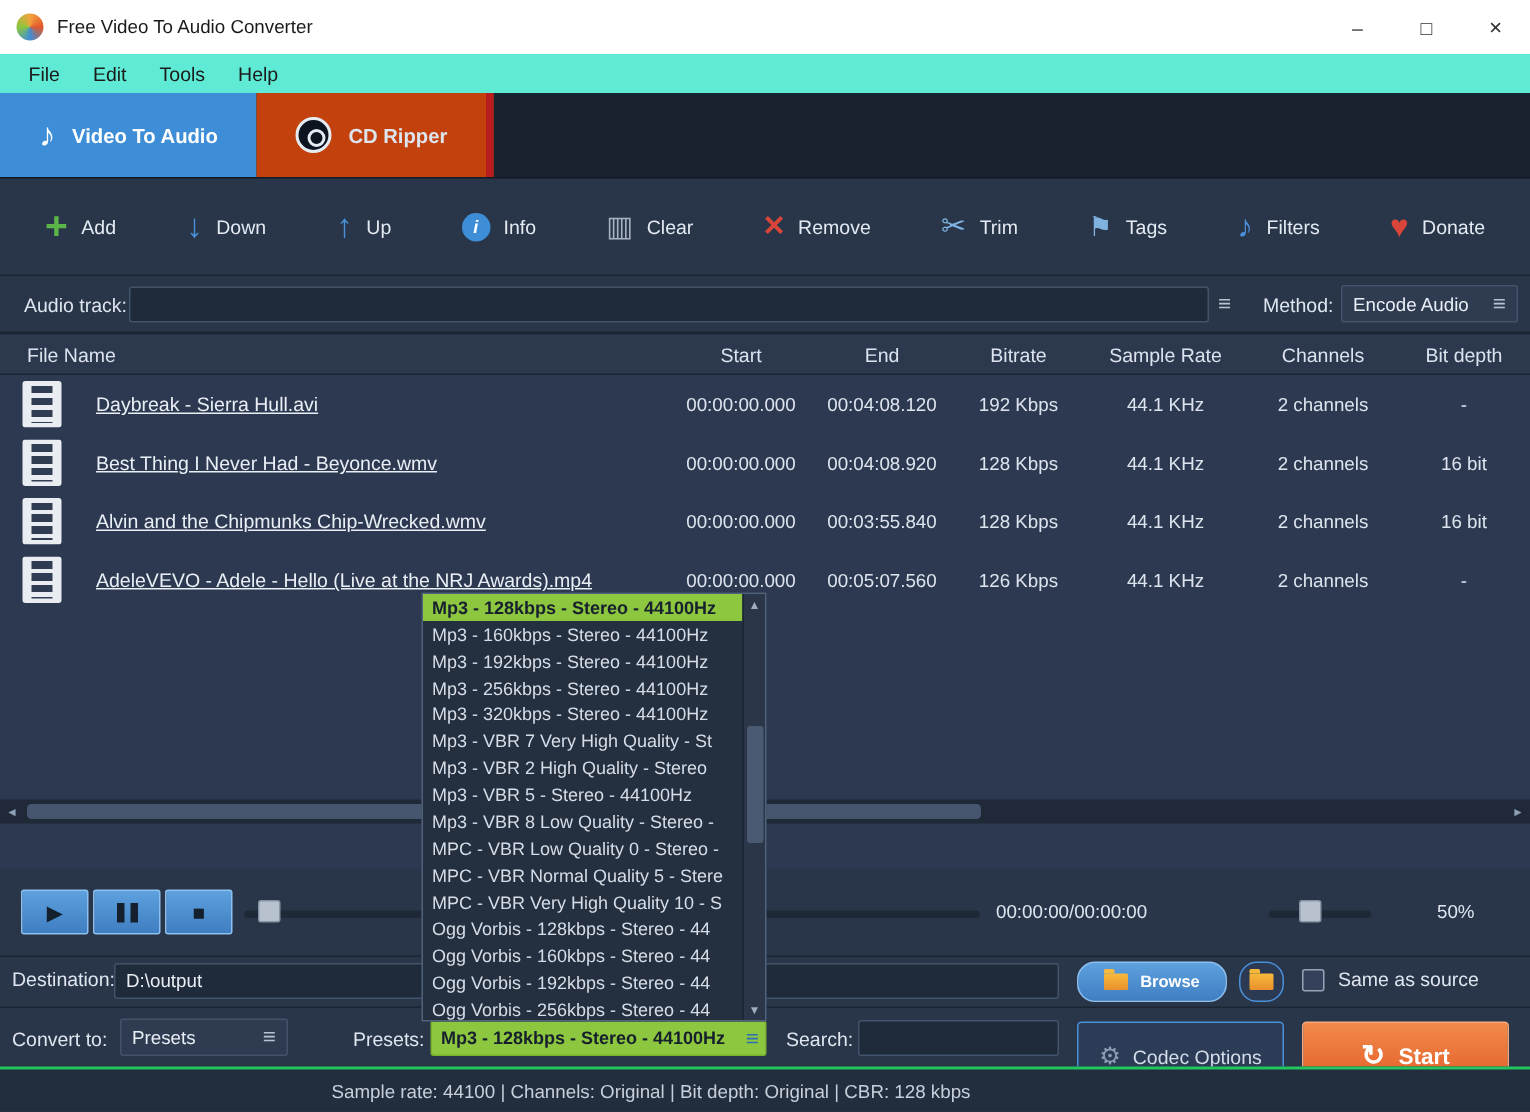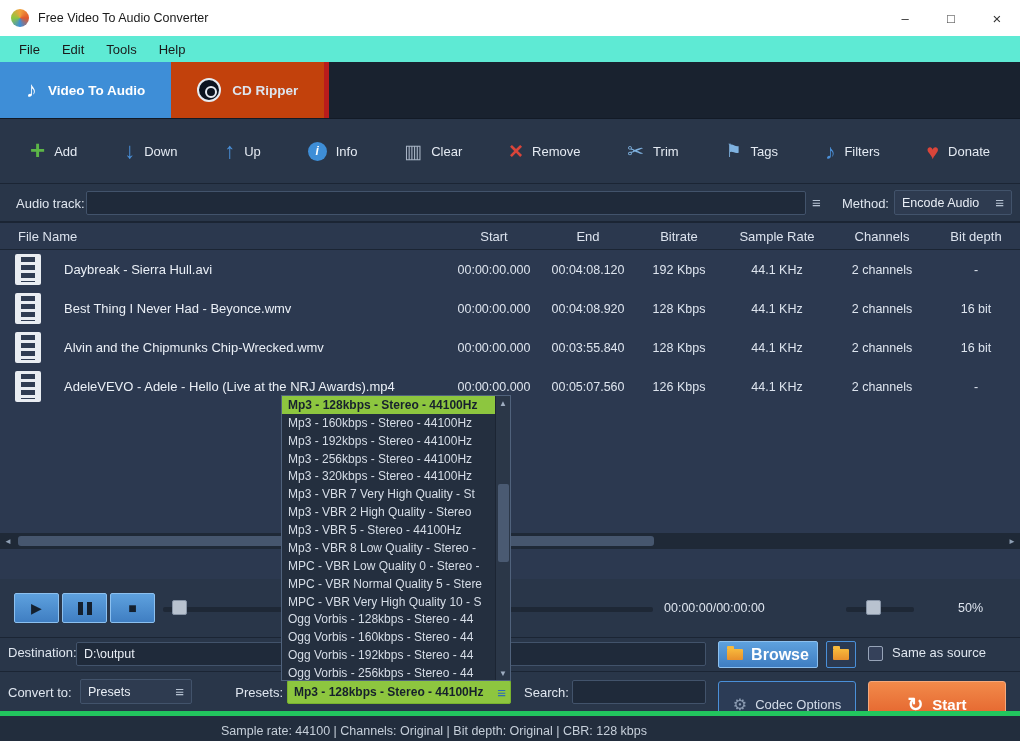--- a/index.html
+++ b/index.html
@@ -55,21 +55,21 @@
   #method-select{left:894px;top:190px;width:118px;height:25px;}
 
   
   #theader{position:absolute;left:0;top:222px;width:1020px;height:28px;background:#2b384e;border-top:1px solid #1b2534;border-bottom:1px solid #1b2534;display:grid;grid-template-columns:448px 92px 96px 86px 110px 100px 88px;align-items:center;color:#dce3ee;font-size:13px;}
   #theader .hc{text-align:center;}
   #theader .hc.first{text-align:left;padding-left:18px;}
   #rows{position:absolute;left:0;top:250px;width:1020px;}
   .frow{display:grid;grid-template-columns:56px 392px 92px 96px 86px 110px 100px 88px;align-items:center;height:39px;}
   .cell{overflow:hidden;white-space:nowrap;}
   .icon-cell{display:flex;align-items:center;justify-content:center;}
-  .name-cell{font-size:13px;color:#eaeff6;padding-left:8px;padding-right:8px;}
+  .name-cell{font-size:13px;color:#eaeff6;padding-left:8px;padding-right:8px;text-decoration:underline;}
   .num-cell{text-align:center;font-size:12.5px;color:#dde4ee;}
   .film-icon{width:26px;height:31px;background:#e9edf2;border-radius:2px;position:relative;}
   .film-icon::before{content:"";position:absolute;left:6px;right:6px;top:3px;bottom:3px;background:repeating-linear-gradient(#2f3c52 0 5px,#e9edf2 5px 8px);}
 
   
   #hscroll{position:absolute;left:0;top:533px;width:1020px;height:16px;background:#1f2937;}
   .hs-arrow{position:absolute;top:0;width:16px;height:16px;display:flex;align-items:center;justify-content:center;color:#8fa0b5;font-size:8px;}
   #hs-left{left:0;}
   #hs-right{right:0;}
   #hs-thumb{position:absolute;left:18px;top:3px;width:636px;height:10px;background:#46566e;border-radius:3px;}
@@ -90,21 +90,21 @@
   .thumb{position:absolute;width:15px;height:15px;background:#b8c2cf;border:1px solid #8794a6;border-radius:2px;}
   #seek-thumb{left:172px;top:600px;}
   #vol-thumb{left:866px;top:600px;}
   #time-text{position:absolute;left:664px;top:601px;font-size:12.5px;color:#dde4ee;}
   #vol-pct{position:absolute;left:958px;top:601px;width:48px;text-align:left;font-size:12.5px;color:#dde4ee;}
 
   
   #dest-band{position:absolute;left:0;top:637px;width:1020px;height:34px;background:#293649;border-top:1px solid #1b2534;}
   #dest-label{left:8px;top:645px;}
   #dest-input{left:76px;top:642px;width:630px;height:24px;}
-  .bluebtn{position:absolute;background:linear-gradient(#5ea1de,#3f7ec2);border:1px solid #8cc0ef;border-radius:2px;color:#fff;display:flex;align-items:center;justify-content:center;gap:8px;font-size:16px;font-weight:bold;}
+  .bluebtn{position:absolute;background:linear-gradient(#5ea1de,#3f7ec2);border:1px solid #8cc0ef;border-radius:12px;color:#fff;display:flex;align-items:center;justify-content:center;gap:8px;font-size:11px;font-weight:bold;}
   #browse-btn{left:718px;top:641px;width:100px;height:27px;}
   #folder-btn{left:826px;top:641px;width:30px;height:27px;background:#2b3a52;border:1px solid #4a90d9;}
   .mini-folder{width:16px;height:11px;background:linear-gradient(#f7b93c,#e8902c);border-radius:1px;position:relative;}
   .mini-folder::before{content:"";position:absolute;top:-3px;left:0;width:7px;height:3px;border-radius:1px 1px 0 0;background:#f7b93c;}
   #same-check{position:absolute;left:868px;top:646px;width:15px;height:15px;background:#35415a;border:1px solid #97a4b8;border-radius:2px;}
   #same-label{left:892px;top:645px;}
 
   
   #convert-band{position:absolute;left:0;top:671px;width:1020px;height:40px;background:#293649;border-top:1px solid #1b2534;}
   #convertto-label{left:8px;top:685px;}
@@ -113,21 +113,21 @@
   #presets-combo{left:287px;top:680px;width:224px;height:24px;background:#8dc63f;border:1px solid #79b32e;color:#16202c;font-weight:bold;font-size:12px;justify-content:space-between;padding:0 4px 0 6px;}
   #presets-combo .burger{color:#2f6db5;font-weight:bold;}
   #search-label{left:524px;top:685px;}
   #search-input{left:572px;top:680px;width:134px;height:24px;}
   #codec-btn{position:absolute;left:718px;top:681px;width:138px;height:47px;background:#2c3c56;border:1px solid #4a90d9;border-radius:3px;color:#d3dce8;display:flex;align-items:center;justify-content:center;gap:8px;font-size:13px;}
   .gear{color:#8c9cb2;font-size:16px;line-height:1;}
   #start-btn{position:absolute;left:868px;top:681px;width:138px;height:47px;background:linear-gradient(#f28a4a,#e05a26);border:1px solid #f5a97d;border-radius:3px;color:#fff;display:flex;align-items:center;justify-content:center;gap:9px;font-size:15px;font-weight:bold;}
   .refresh{font-size:19px;font-weight:bold;line-height:1;}
 
   
-  #status-band{position:absolute;left:0;top:711px;width:1020px;height:30px;background:#222d3d;border-top:5px solid #22c55e;}
+  #status-band{position:absolute;left:0;top:711px;width:1020px;height:30px;background:#222d3d;border-top:2px solid #22c55e;}
   #status-text{position:absolute;left:0;top:8px;width:868px;text-align:center;font-size:12.5px;color:#c6cfda;}
 
   
   #dropdown{position:absolute;left:281px;top:395px;width:230px;height:286px;background:#242f3f;border:1px solid #50627c;z-index:60;}
   #dd-list{position:absolute;left:0;top:0;right:15px;bottom:0;}
   .dd-item{height:17.875px;display:flex;align-items:center;padding-left:6px;font-size:12px;color:#d6dde7;white-space:nowrap;overflow:hidden;}
   .dd-item.selected{background:#8dc63f;color:#17212e;font-weight:bold;}
   .dd-scroll{position:absolute;top:0;right:0;bottom:0;width:15px;background:#2b3748;border-left:1px solid #1c2533;}
   .dd-arrow{position:absolute;left:0;width:14px;height:14px;display:flex;align-items:center;justify-content:center;font-size:8px;color:#9fadc0;}
   .dd-arrow.up{top:0;}

